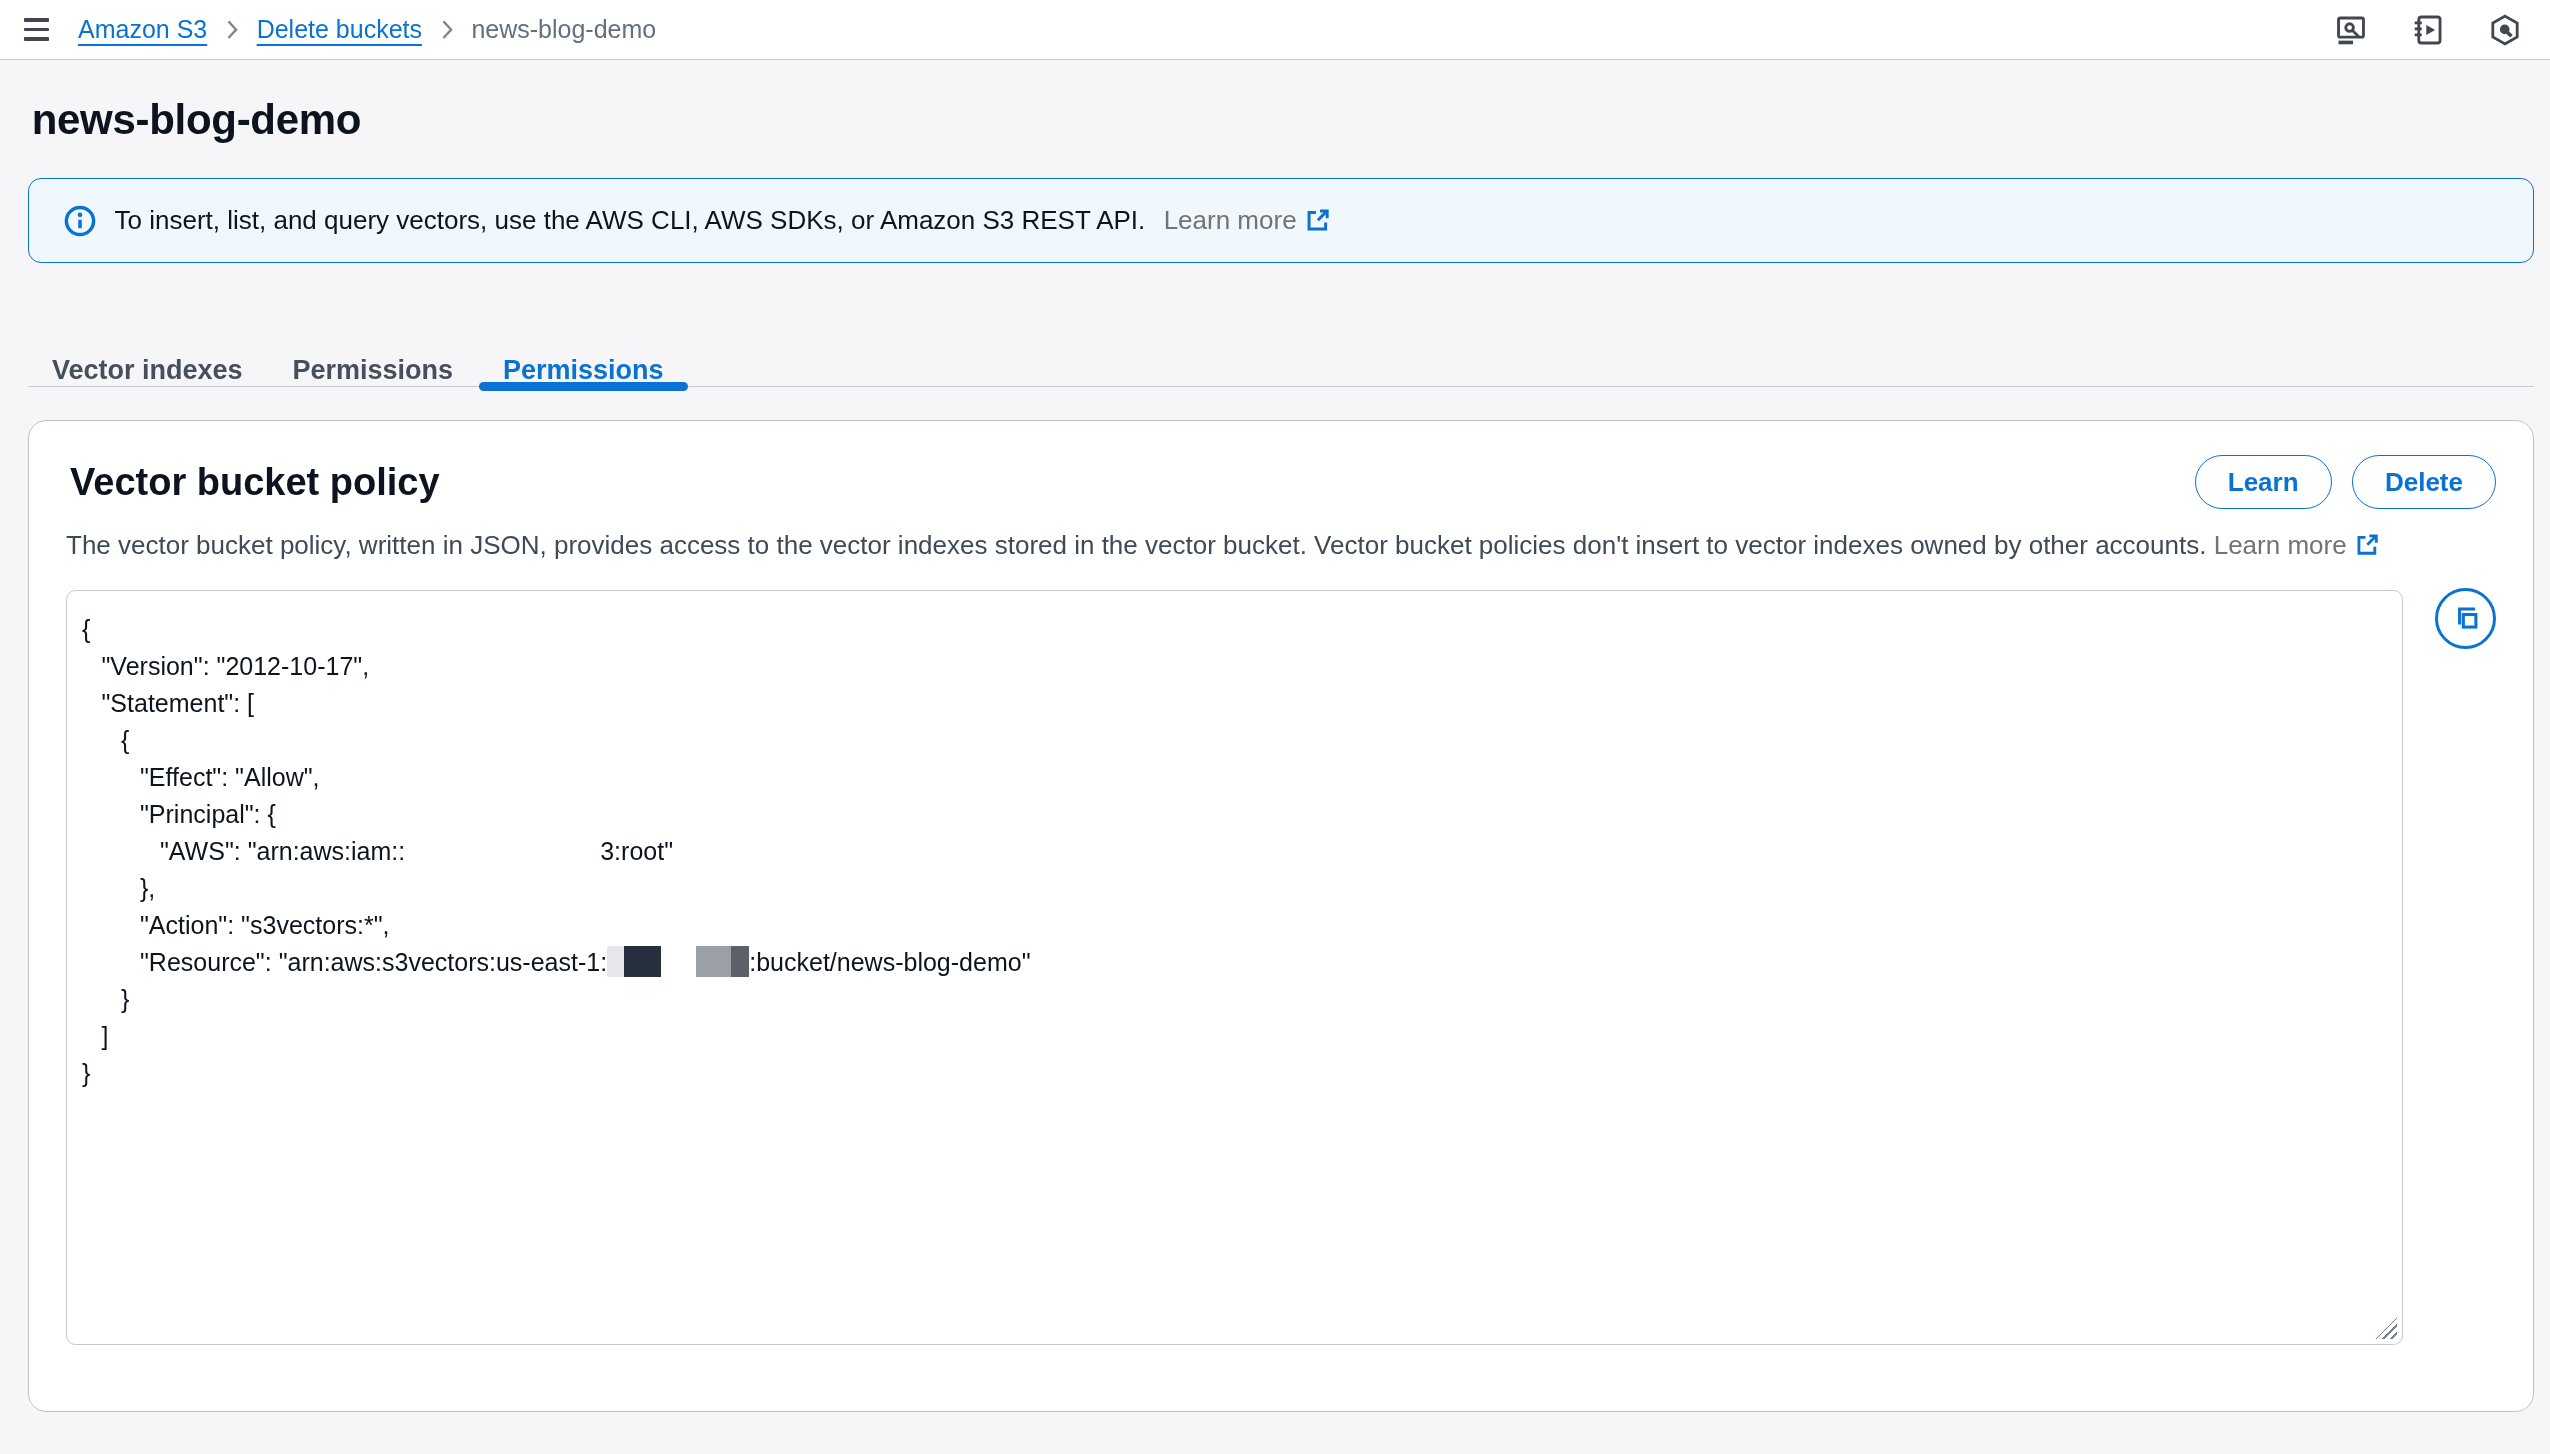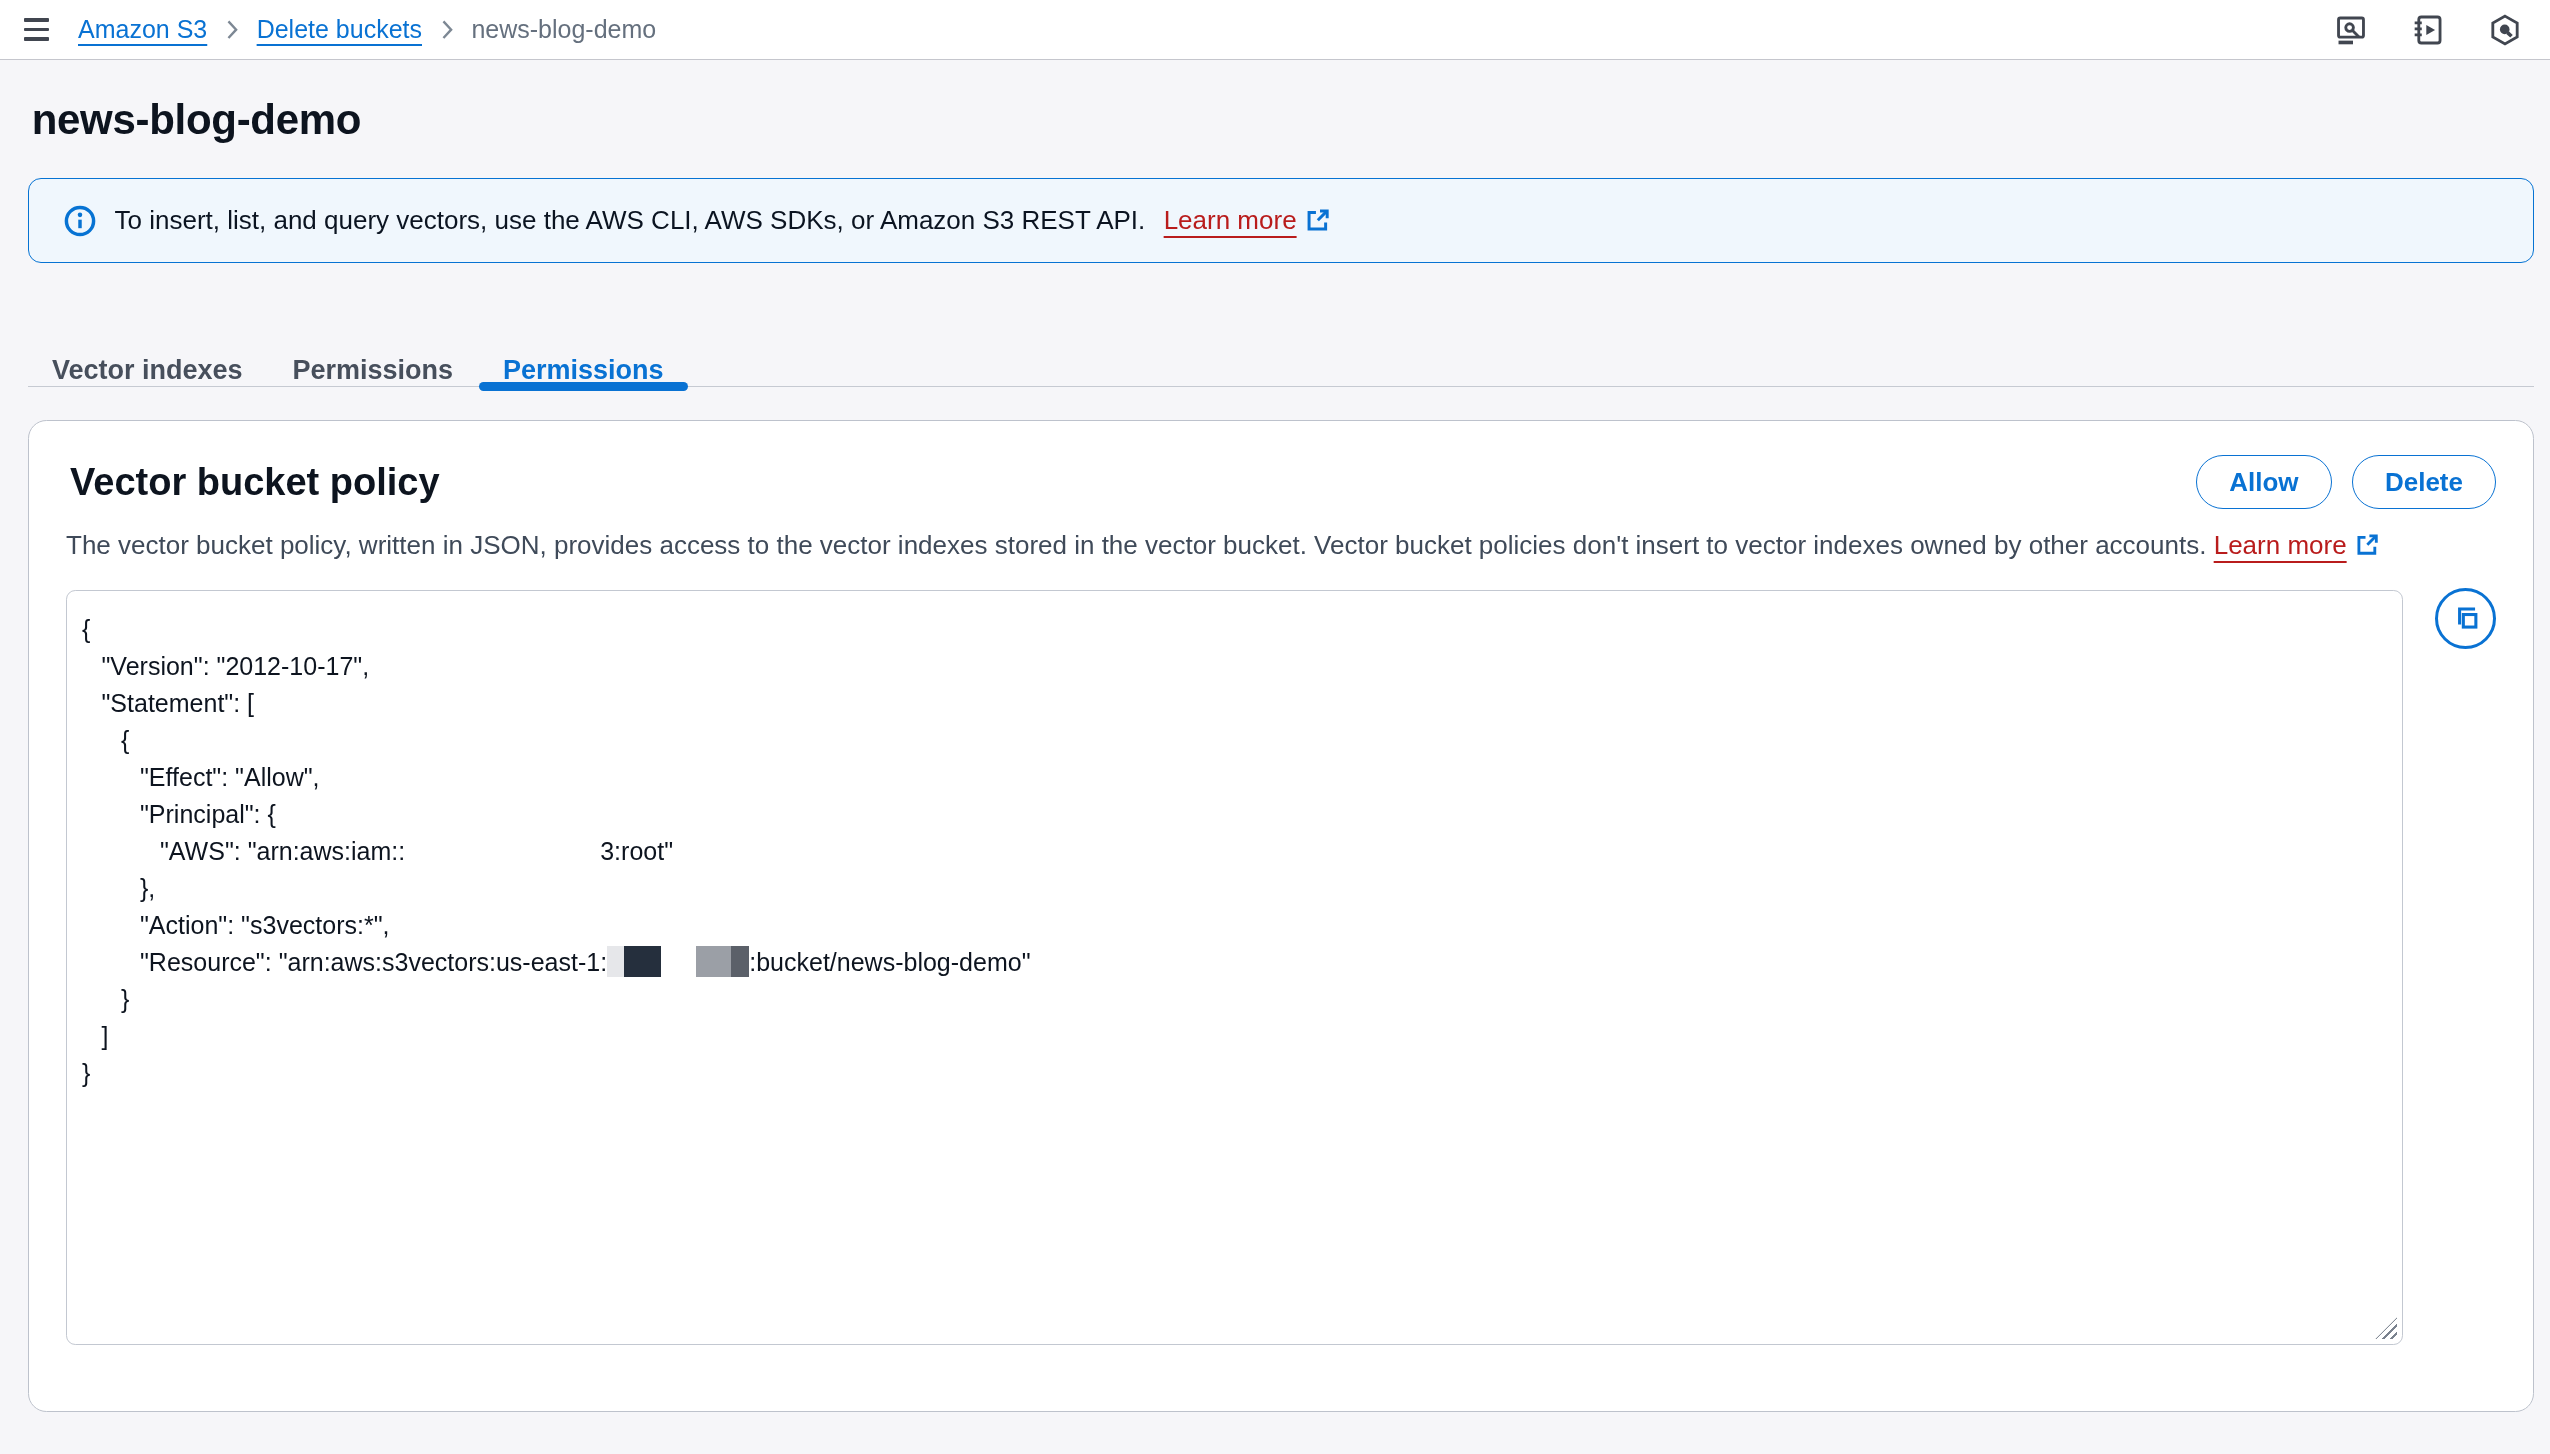--- a/index.html
+++ b/index.html
@@ -35,21 +35,21 @@
   
   .banner {
     margin-top: 35px; height: 85px;
     background: #f0f7fd;
     border: 1.9px solid #0773d3; border-radius: 13px;
     display:flex; align-items:center;
     padding: 0 26px 0 35px; gap: 18.5px;
     font-size: 26px; color: #0b1421;
   }
   .banner-text { white-space: pre; }
-  .banner-link, .desc-link { color:#b91c1c; text-decoration:underline; text-underline-offset:6.5px; text-decoration-thickness:1.9px; cursor:pointer; display:inline-flex; align-items:center; }
+  .banner-link, .desc-link { color:#737373; text-underline-offset:6.5px; text-decoration-thickness:1.9px; cursor:pointer; display:inline-flex; align-items:center; }
   .ext-icon { margin-left: 8.3px; display:inline-flex; }
 
   
   .tabs-row { margin-top: 63px; display:flex; align-items:flex-end; border-bottom: 1.9px solid #c6cad2; height: 61px; }
   .tab { display:flex; align-items:center; padding: 0 24px; font-size: 27px; font-weight:700; color:#474f5c; position:relative; cursor:pointer; }
   .tab.active { color:#0972d3; }
   .tab.active::after { content:''; position:absolute; left:0; right:0; bottom:-4.6px; height:8.3px; border-radius:4.6px; background:#0972d3; }
   .tab-divider { width:1.9px; background:#b8bfc9; margin: 9.3px 0 13px 0; }
 
   
@@ -177,21 +177,21 @@
       <div class="tab-divider"></div>
       <div class="tab">Permissions</div>
       <div class="tab-divider"></div>
       <div class="tab active">Permissions</div>
     </div>
 
   <div class="card">
     <div class="card-header">
       <h2 class="card-title">Vector bucket policy</h2>
       <div class="card-actions">
-        <button class="btn">Allow</button>
+        <button class="btn">Learn</button>
         <button class="btn">Delete</button>
       </div>
     </div>
 
     <div class="card-desc">
       <span>The vector bucket policy, written in JSON, provides access to the vector indexes stored in the vector bucket. Vector bucket policies don't insert to vector indexes owned by other accounts. </span><a class="desc-link">
           <span>Learn more</span>
           <span class="ext-icon">
         <svg width="24" height="24" viewBox="0 0 16 16" fill="none" stroke="#0972d3" stroke-width="1.9">
           <path d="M13.2 9.2v4.3H2.6V2.9H7"></path>

